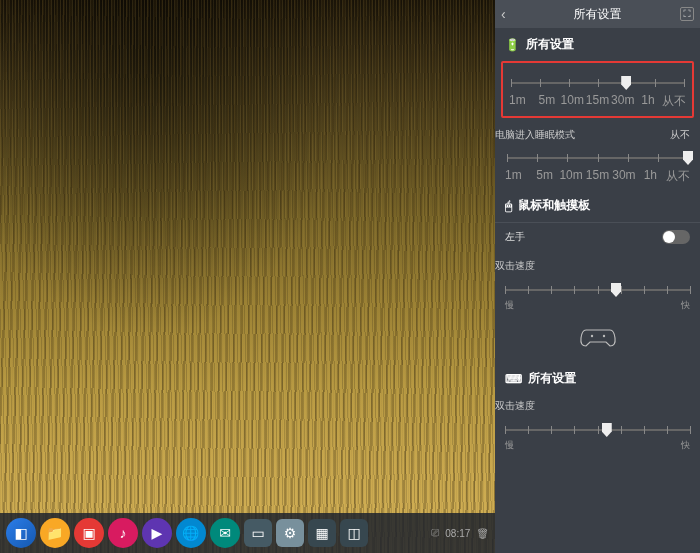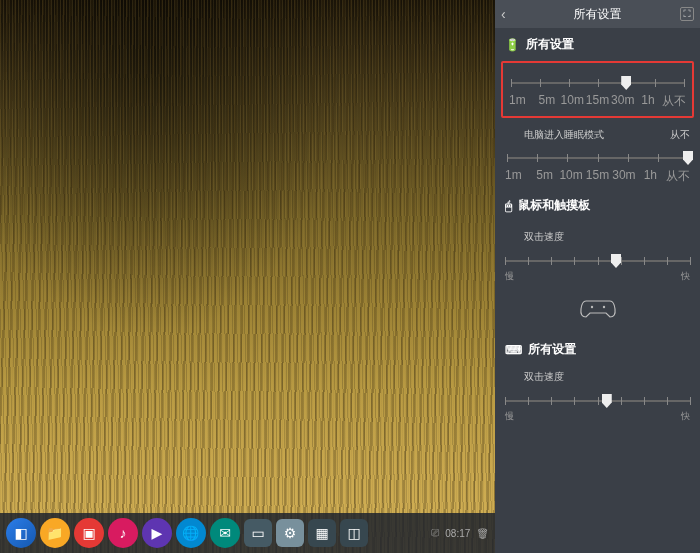--- a/index.html
+++ b/index.html
@@ -64,21 +64,21 @@
 .section-title .ico{font-size:12px;}
 
 .highlight-box{
   border:2px solid #e53935; margin:0 6px; padding:6px 6px 4px 6px;
   border-radius:2px;
 }
 .setting-row{
   display:flex; justify-content:space-between; align-items:center;
   padding:4px 0; color:#ccc; font-size:10px;
 }
-.px10{padding-left:10px; padding-right:10px;margin-left:19px;}
+.px10{padding-right:10px;}
 
 .slider-box{padding:2px 0 2px 0;}
 .slider-track{
   position:relative; height:16px; margin:4px 2px 0 2px;
 }
 .slider-line{
   position:absolute; left:0; right:0; top:7px; height:2px; background:#666;
 }
 .tick{position:absolute; top:4px; width:1px; height:8px; background:#888;}
 .slider-thumb{
@@ -221,20 +221,24 @@
       </div>
     </div>
 
   </div>
 
   <div class="section-block">
     <div class="section-title">
       <span class="ico">🖱</span>
       <span>鼠标和触摸板</span>
     </div>
+    <div class="toggle-row">
+      <span>左手</span>
+      <div class="toggle off"></div>
+    </div>
 
     <div class="setting-row px10" style="padding-top:8px;">
       <span>双击速度</span>
     </div>
     <div class="simple-slider">
       <div class="slider-line"></div>
       <div class="tick" style="left:0%"></div>
         <div class="tick" style="left:12.5%"></div>
       <div class="tick" style="left:25%"></div>
         <div class="tick" style="left:37.5%"></div>

